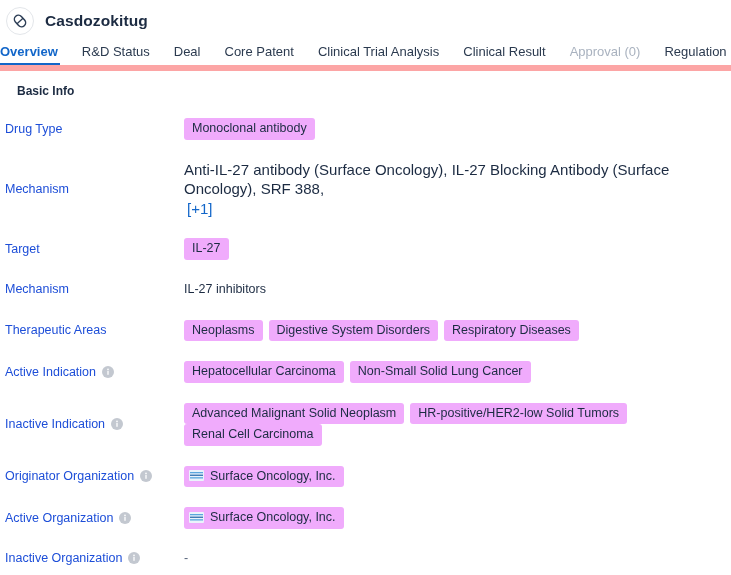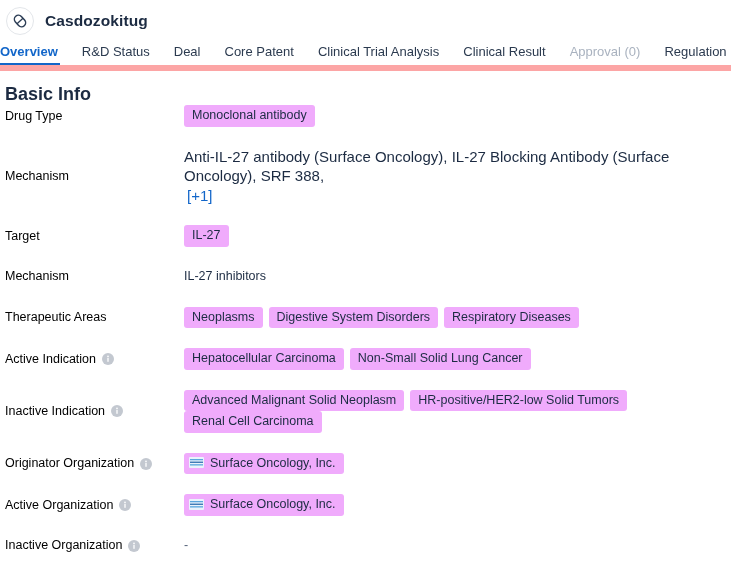--- a/index.html
+++ b/index.html
@@ -80,40 +80,40 @@
   }
   .tab.disabled {
     color: #a9b2bf;
   }
 
   
   .content {
     padding: 13px 0 0 0;
   }
   .section-title {
-    font-size: 18px;
+    font-size: 12px;
     font-weight: bold;
     color: #1c2b42;
-    padding-left: 5px;
-    margin-bottom: 0;
+    padding-left: 17px;
+    margin-bottom: 20px;
   }
   .row {
     display: flex;
     align-items: center;
     min-height: 20px;
     margin-bottom: 20px;
     padding-left: 5px;
   }
   .row-label {
     width: 179px;
     flex: 0 0 179px;
     font-size: 12.5px;
-    color: #000000;
-    display: flex;
-    align-items: flex-end;
+    color: #1d4ed8;
+    display: flex;
+    align-items: flex-start;
     line-height: 1;
   }
   .row-value {
     flex: 1 1 auto;
     display: flex;
     align-items: center;
     flex-wrap: wrap;
     font-size: 12.5px;
     color: #1c2b42;
   }

